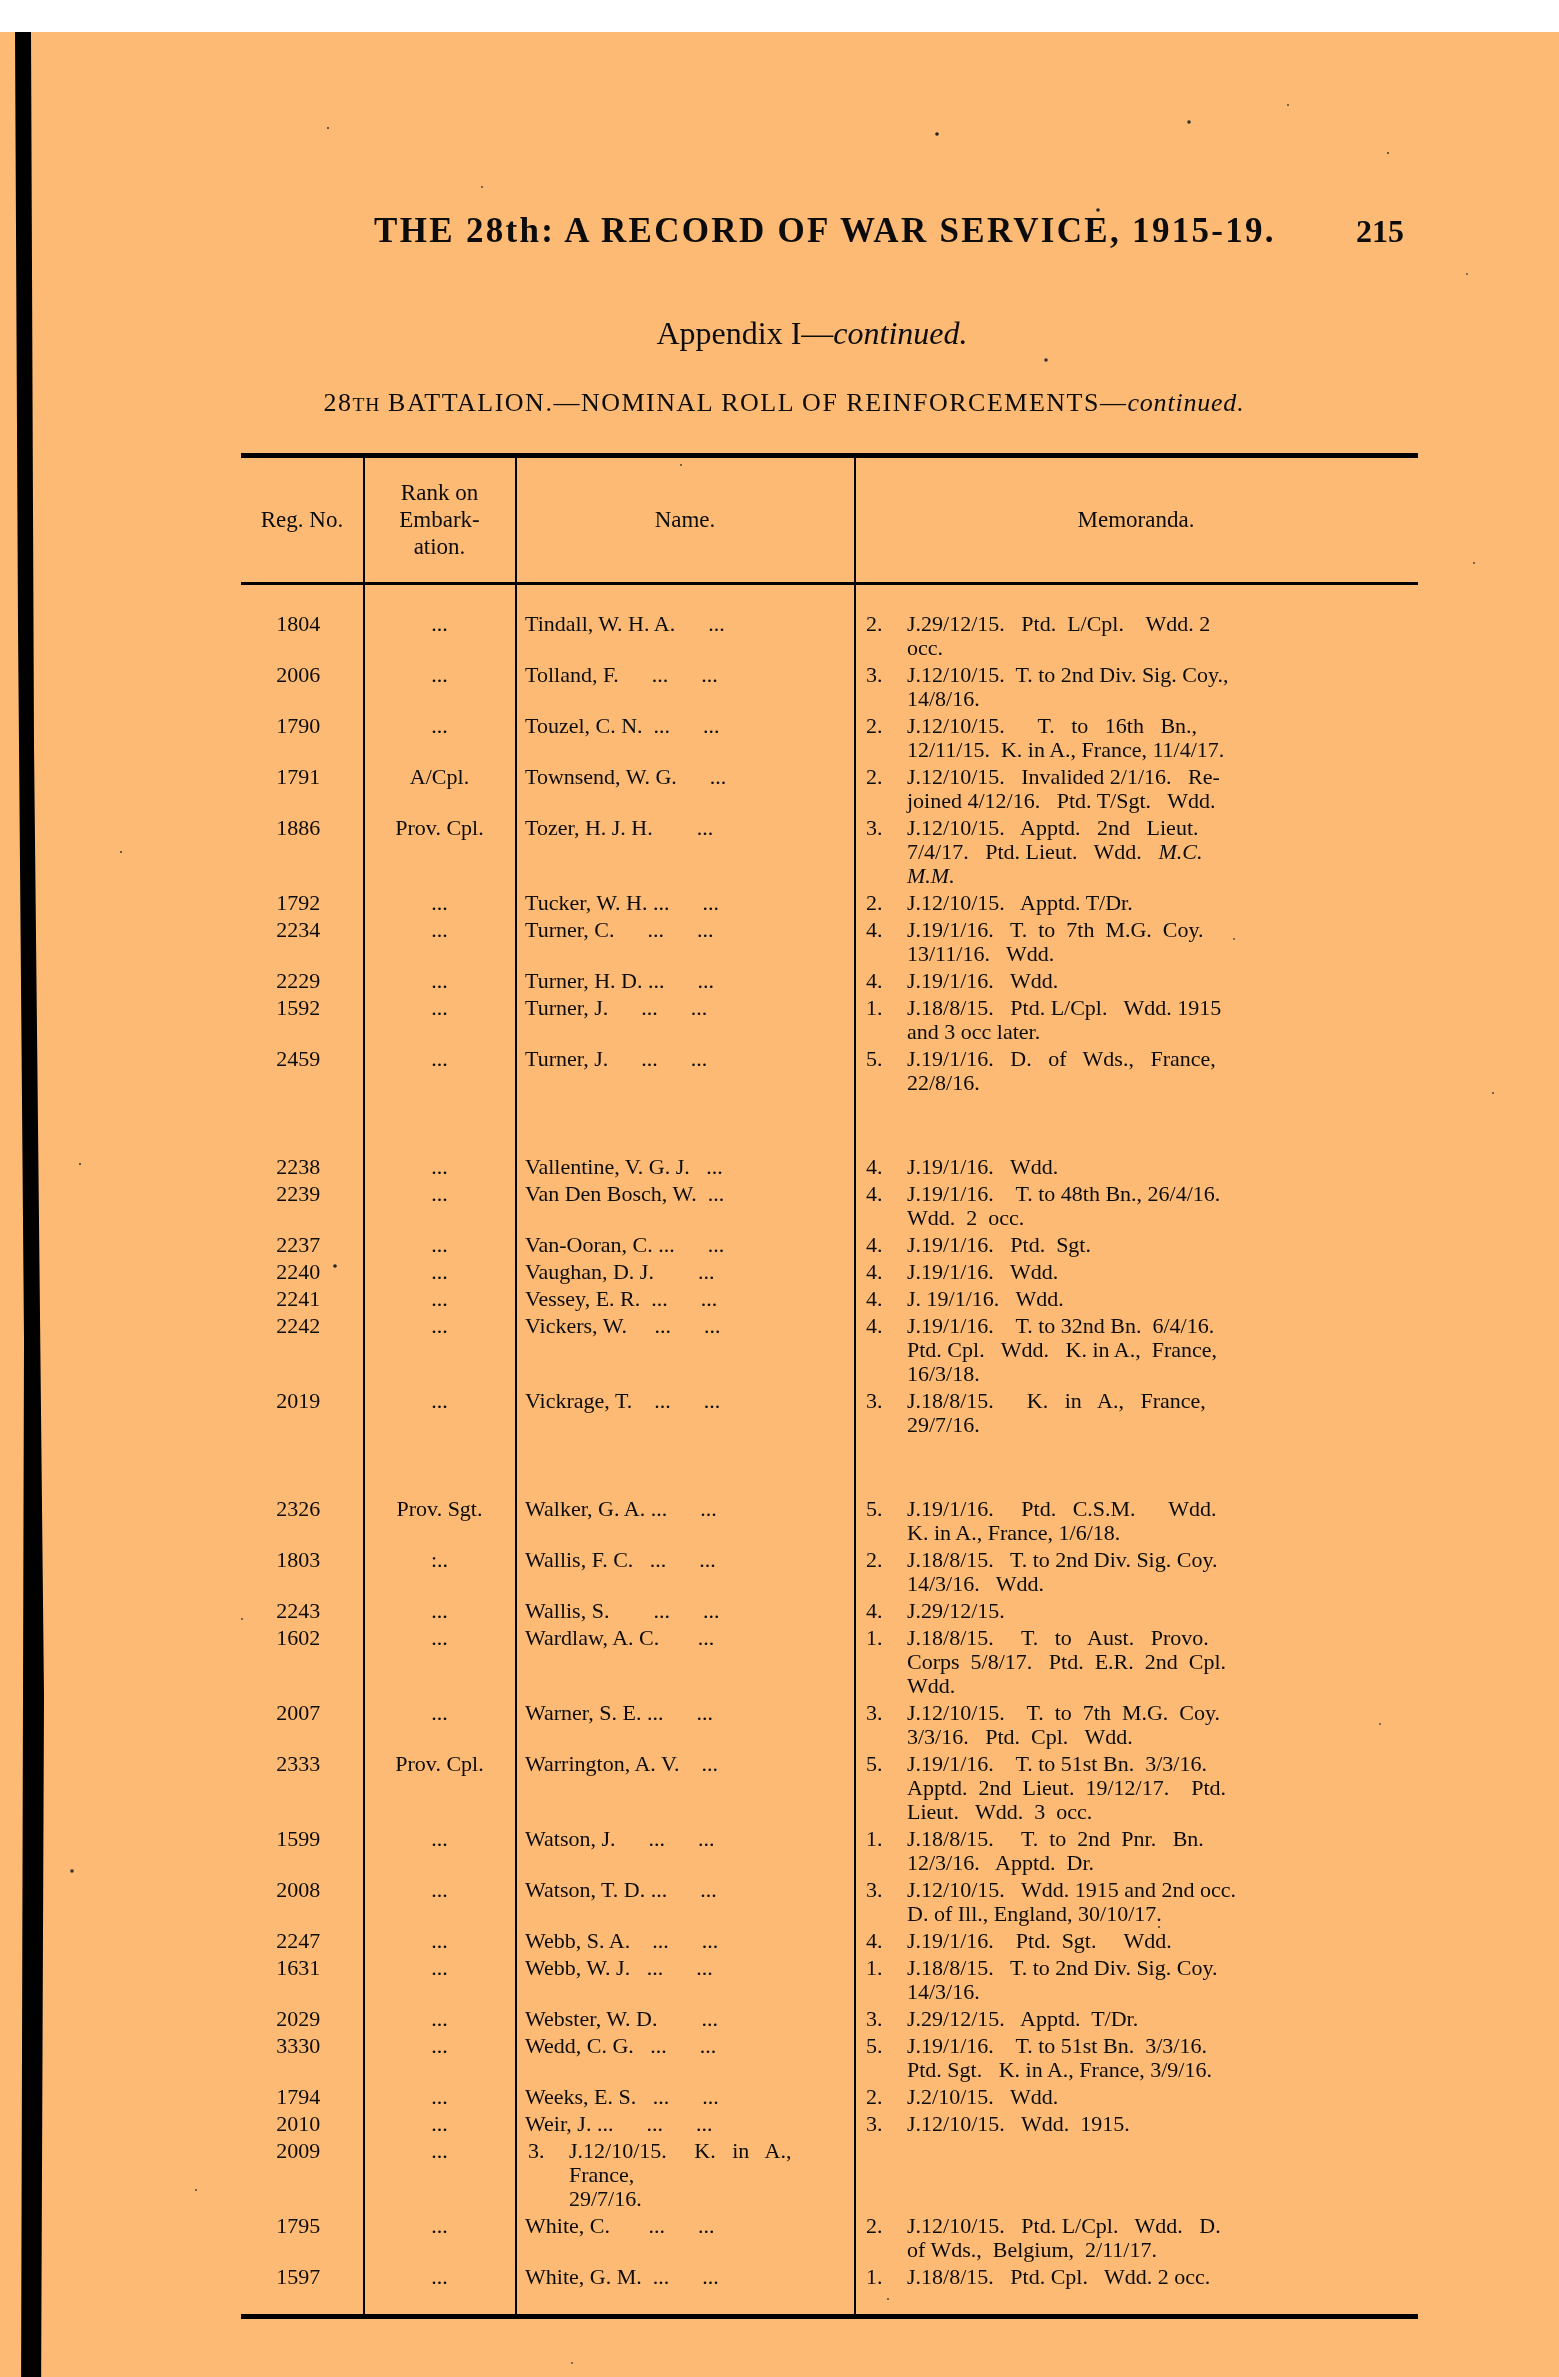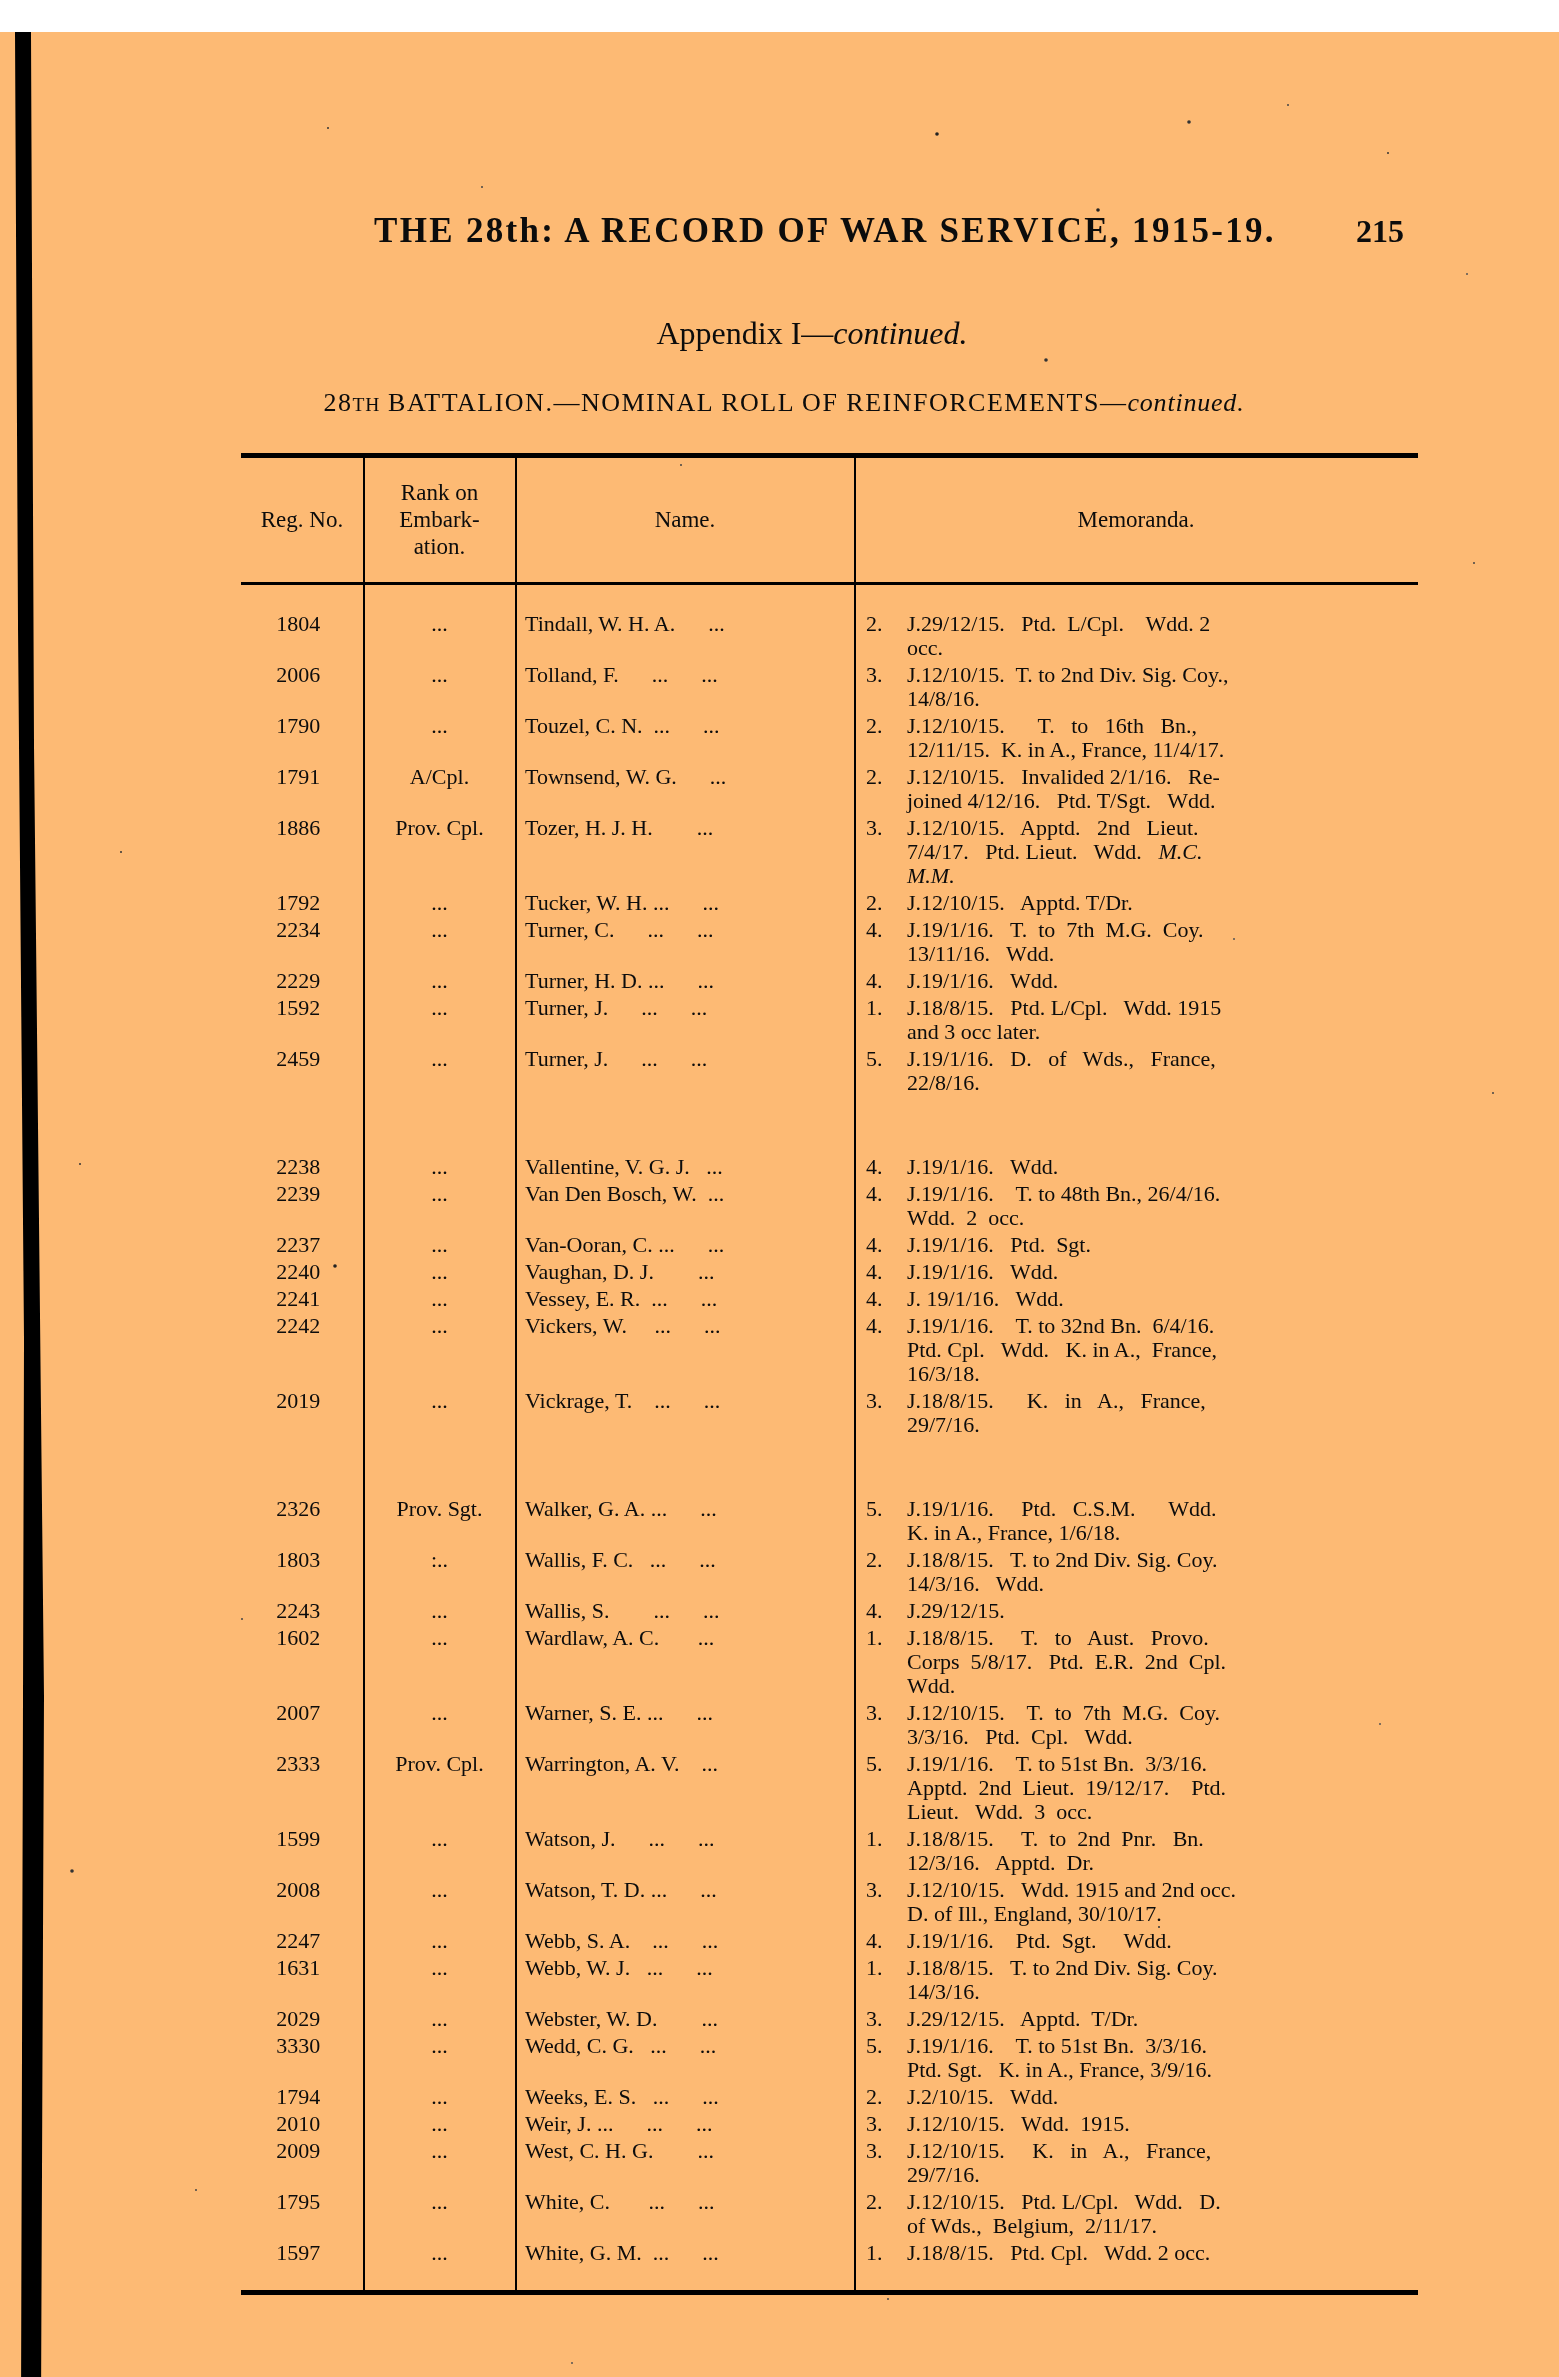--- a/index.html
+++ b/index.html
@@ -405,21 +405,20 @@
           <div class="c rank">...</div>
           <div class="c name">Weir, J. ...      ...      ...</div>
           <div class="c memo">
             <span class="mnum">3.</span>
             <span class="mtext">J.12/10/15.   Wdd.  1915.</span>
           </div>
         </div>
         <div class="trow">
           <div class="c reg">2009</div>
           <div class="c rank">...</div>
-          <div class="c name">West, C. H. G.        ...</div>
           <div class="c memo">
             <span class="mnum">3.</span>
             <span class="mtext">J.12/10/15.     K.   in   A.,   France,
 29/7/16.</span>
           </div>
         </div>
         <div class="trow">
           <div class="c reg">1795</div>
           <div class="c rank">...</div>
           <div class="c name">White, C.       ...      ...</div>

